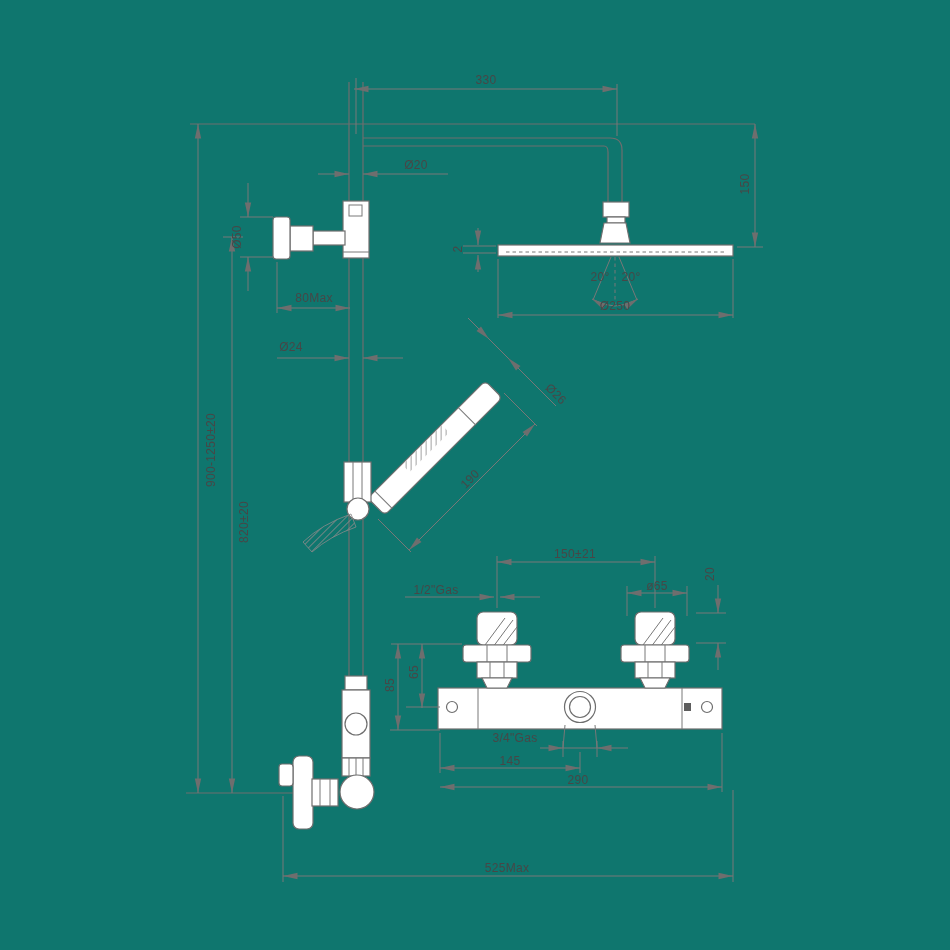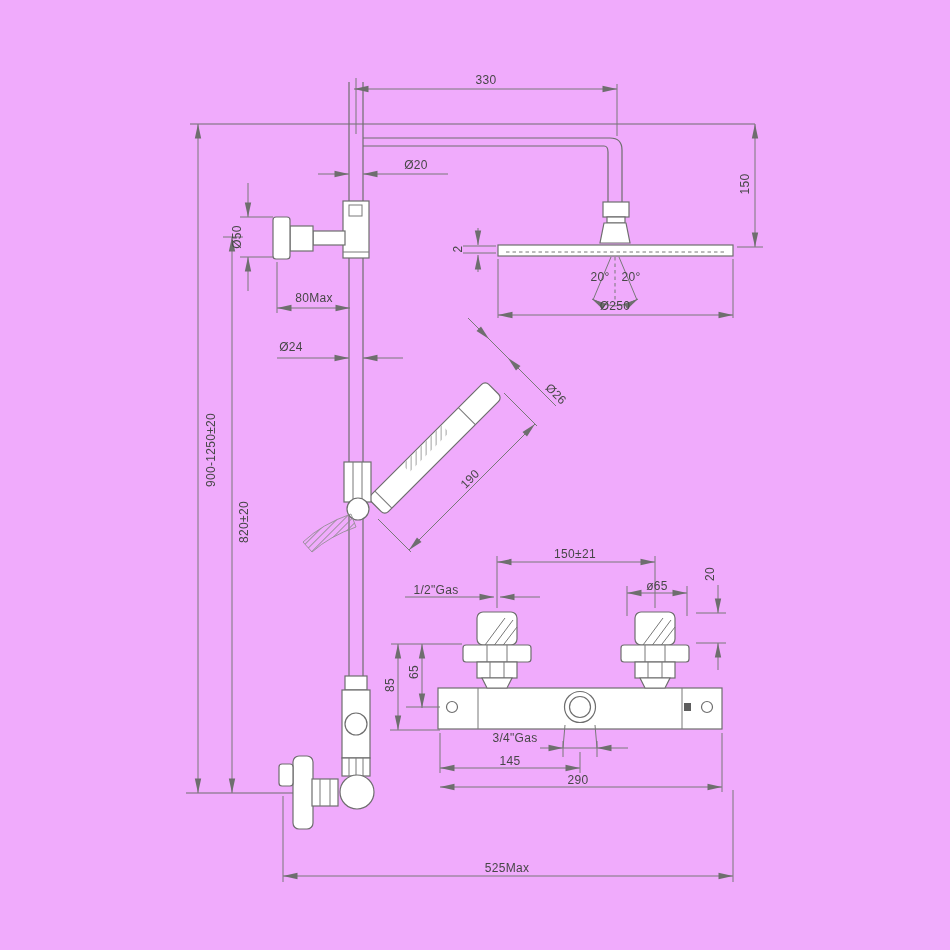--- a/index.html
+++ b/index.html
@@ -1,16 +1,16 @@
 <!DOCTYPE html>
 <html><head>
 <meta charset="utf-8">
 <style>
   html,body{margin:0;padding:0;background:#ffffff;}
-  .stage{position:relative;width:950px;height:950px;background:#f0abfc;overflow:hidden;
+  .stage{position:relative;width:950px;height:950px;background:#0f766e;overflow:hidden;
          font-family:"Liberation Sans","DejaVu Sans",sans-serif;}
   svg{position:absolute;top:0;left:0;}
   svg text{font-family:"Liberation Sans","DejaVu Sans",sans-serif;font-size:12px;fill:#474747;letter-spacing:.3px;}
   .ln{stroke:#6e6e6e;stroke-width:1.2;fill:none;}
   .thin{stroke:#787878;stroke-width:1;fill:none;}
   .wt{fill:#ffffff;stroke:#6e6e6e;stroke-width:1.2;}
   .dash{stroke-dasharray:3.5,3;}
 </style>
 </head>
 <body>

